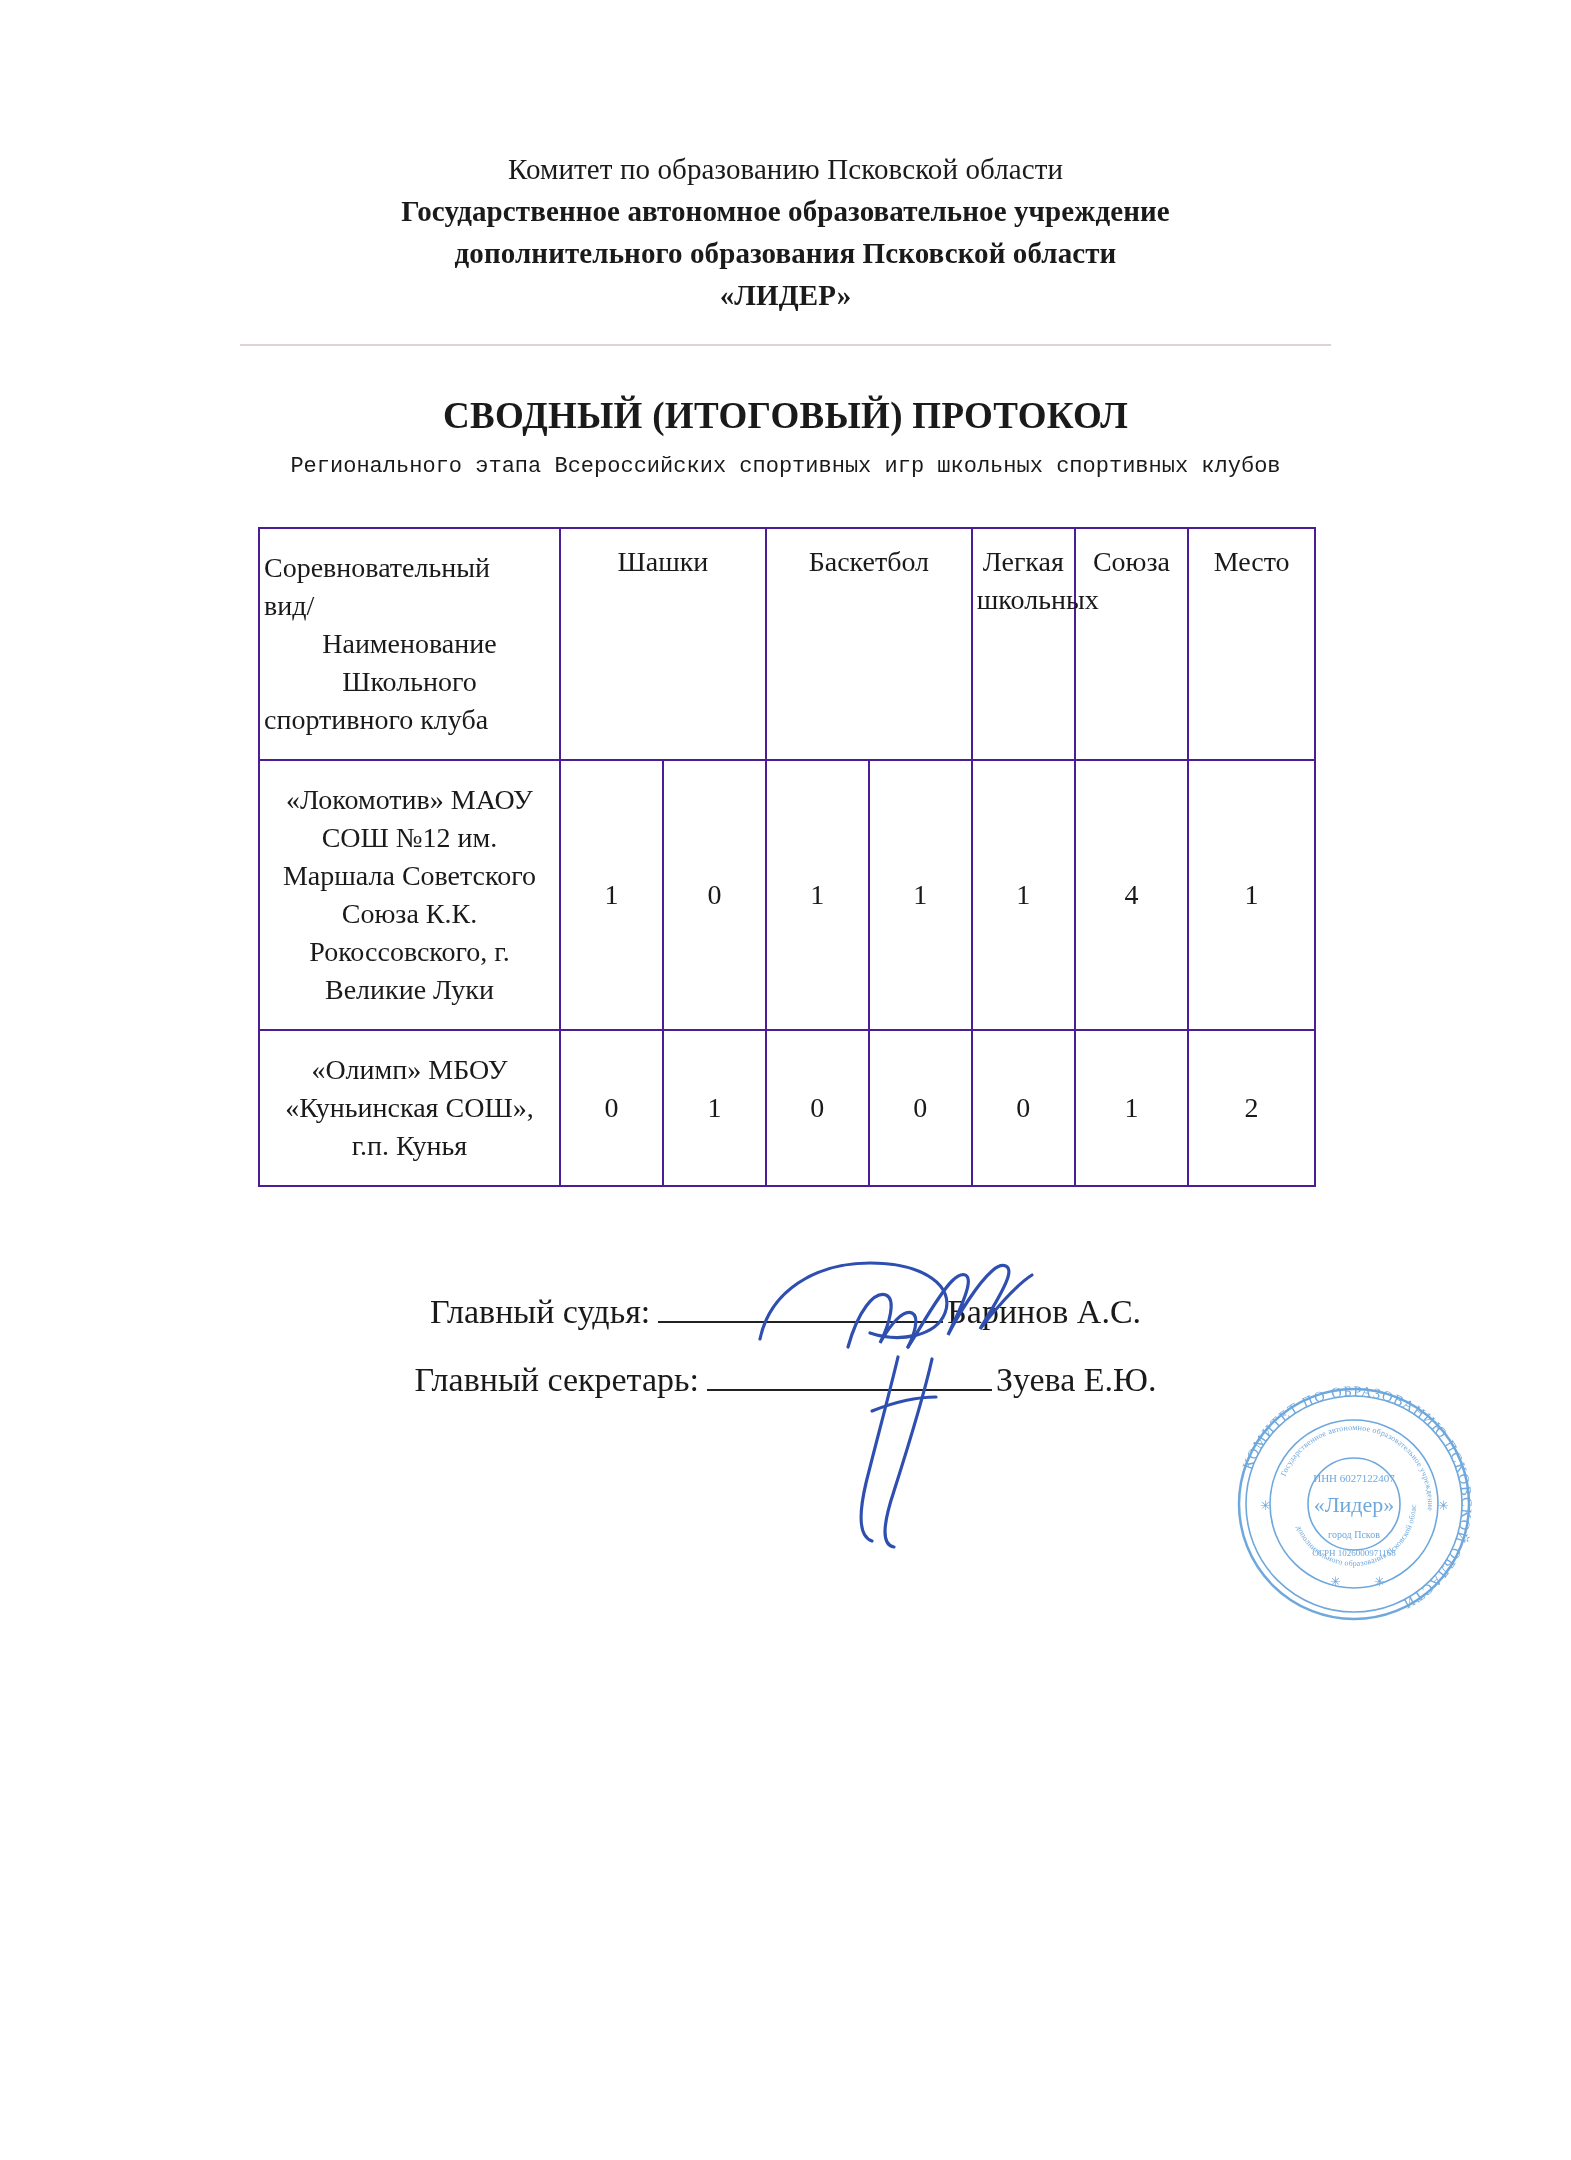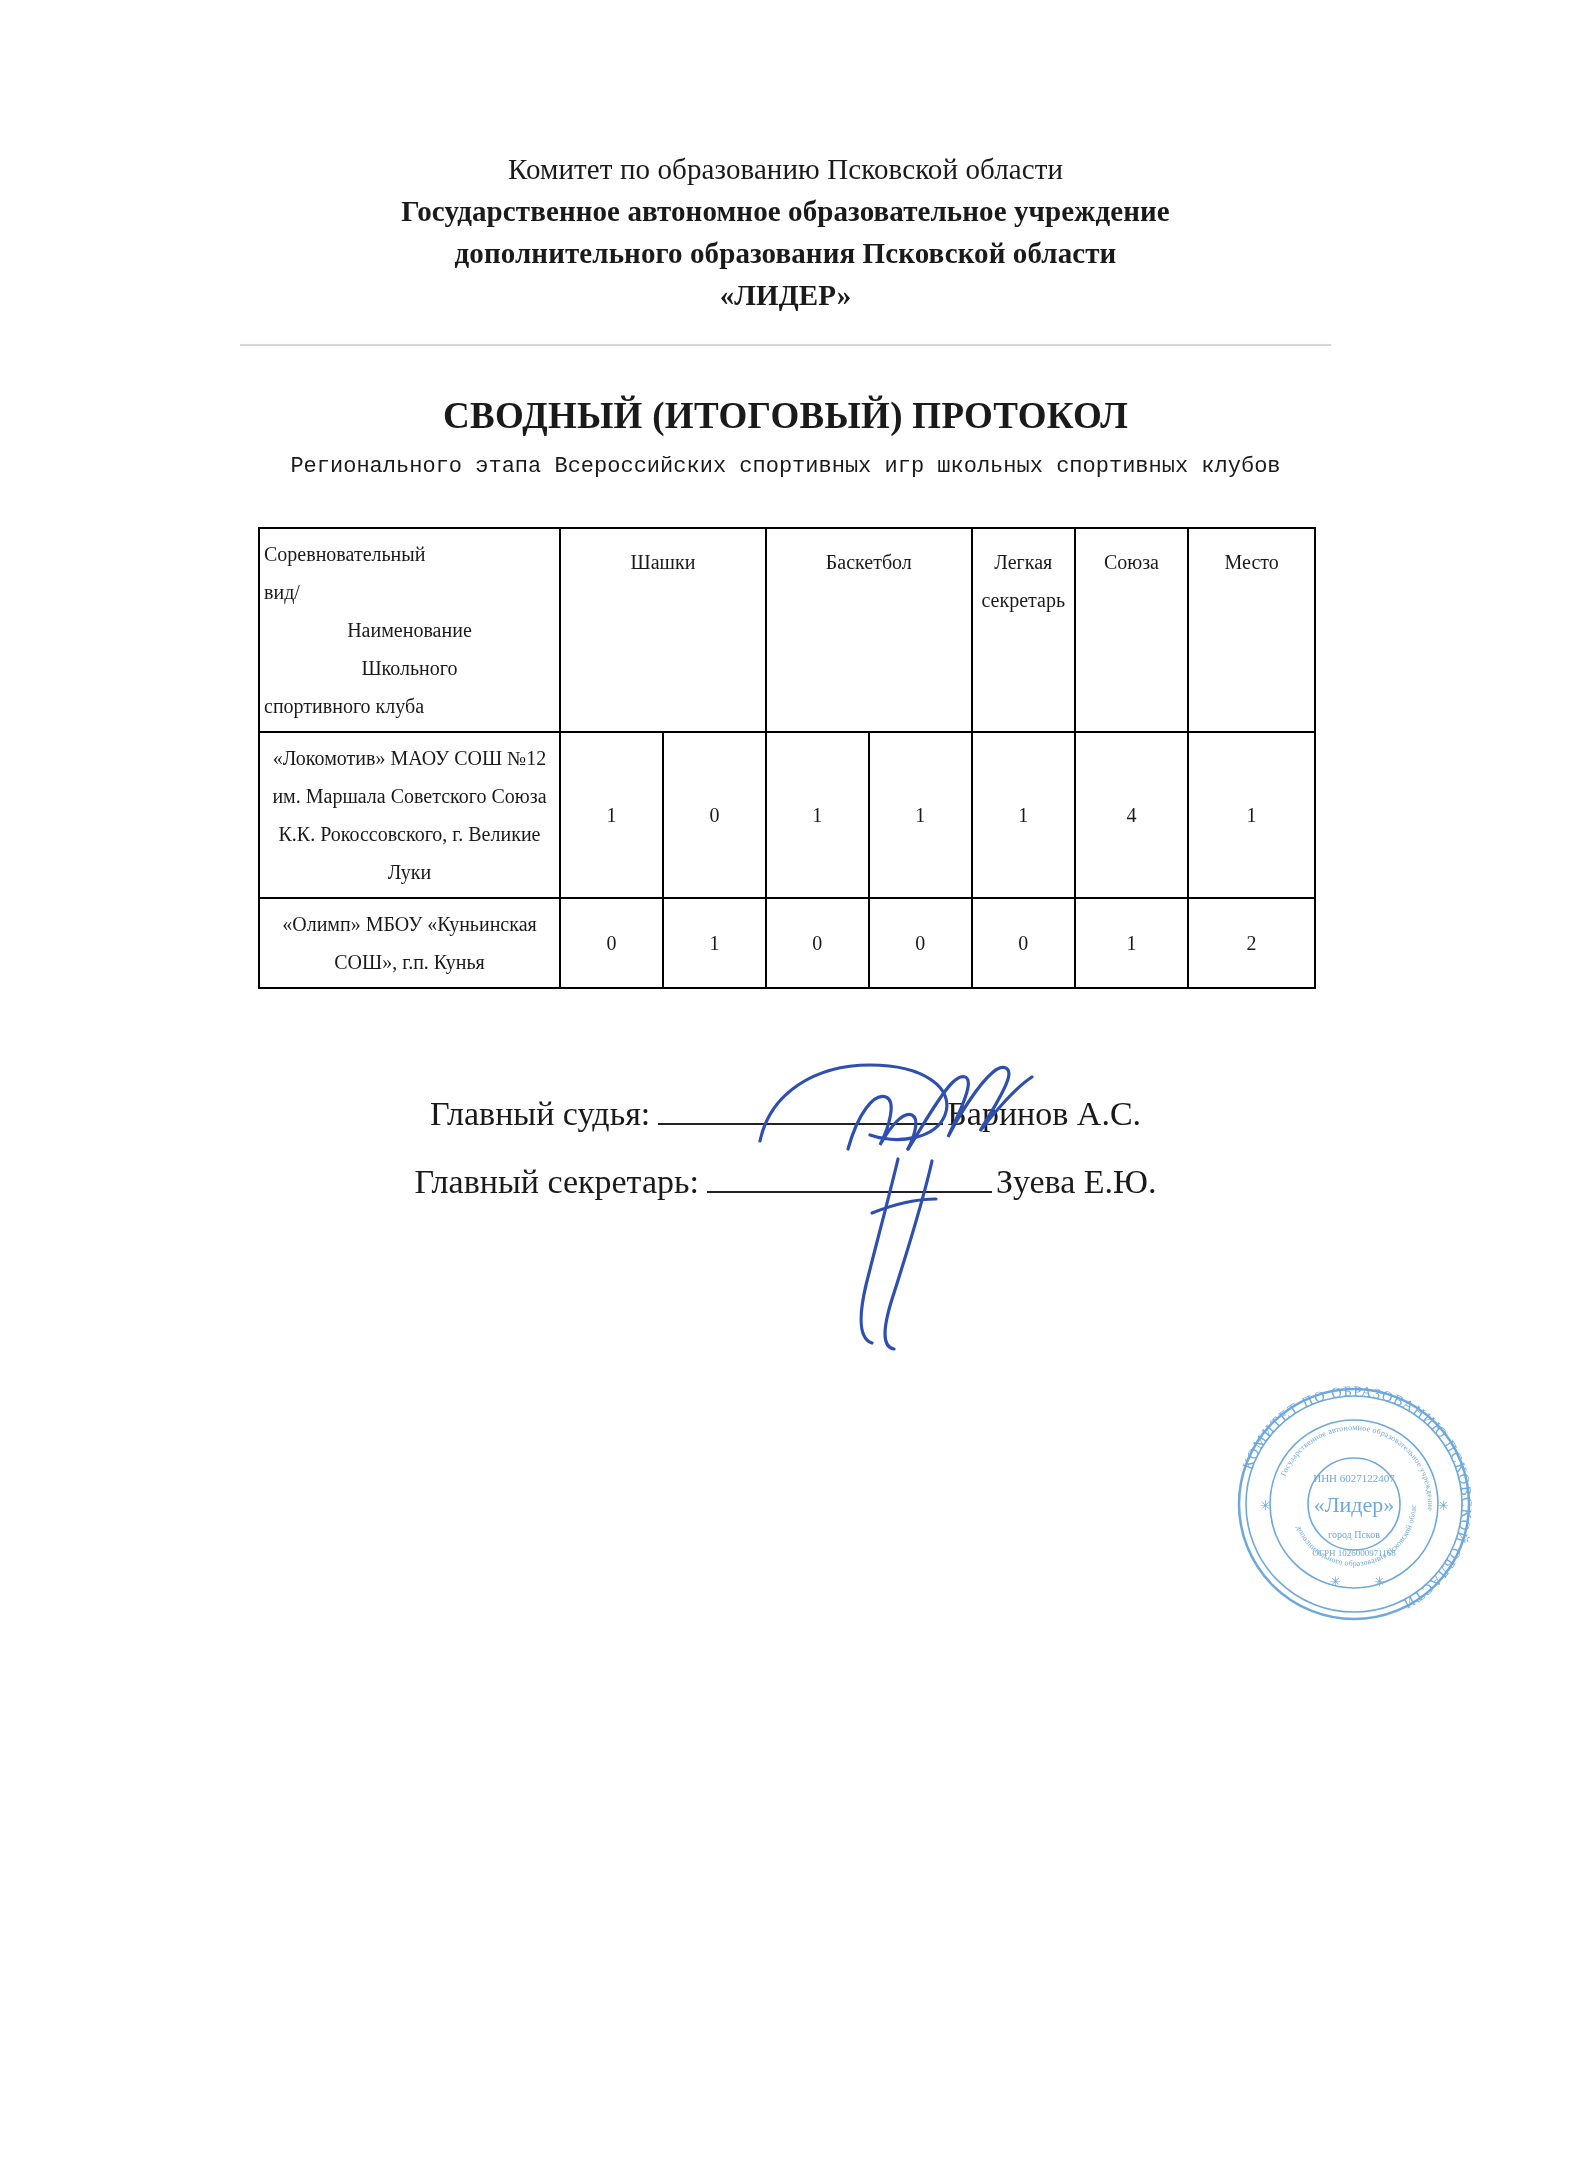--- a/index.html
+++ b/index.html
@@ -76,26 +76,26 @@
     margin: 38px 0 0 0;
     padding: 0 255px 0 258px;
   }
   table.protocol {
     width: 100%;
     border-collapse: collapse;
     table-layout: fixed;
   }
   table.protocol th,
   table.protocol td {
-    border: 2px solid #000000;
-    font-size: 20px;
+    border: 2px solid #4c1d95;
+    font-size: 28px;
     font-weight: normal;
     text-align: center;
     vertical-align: middle;
-    padding: 6px 4px;
+    padding: 20px 4px;
     line-height: 38px;
   }
   table.protocol th.sport {
     padding-top: 14px;
     vertical-align: top;
   }
   .col-name { width: 228px; }
   .col-num  { width: 78px; }
   .col-pts  { width: 86px; }
   .col-place{ width: 96px; }
@@ -200,21 +200,21 @@
             <span class="l1">Соревновательный</span>
             <span class="l2">вид/</span>
             <span class="l3">Наименование</span>
             <span class="l4">Школьного</span>
             <span class="l5">спортивного клуба</span>
           </th>
           <th class="sport" colspan="2">Шашки</th>
           <th class="sport" colspan="2">Баскетбол</th>
           <th class="sport">
             <span style="display:block">Легкая</span>
-            <span style="display:block">секретарь</span>
+            <span style="display:block">школьных</span>
           </th>
           <th class="sport">Союза</th>
           <th class="sport">Место</th>
         </tr>
       </thead>
       <tbody>
         <tr>
           <td class="club">«Локомотив» МАОУ СОШ №12 им. Маршала Советского Союза К.К. Рокоссовского, г. Великие Луки</td>
           <td>1</td>
           <td>0</td>

